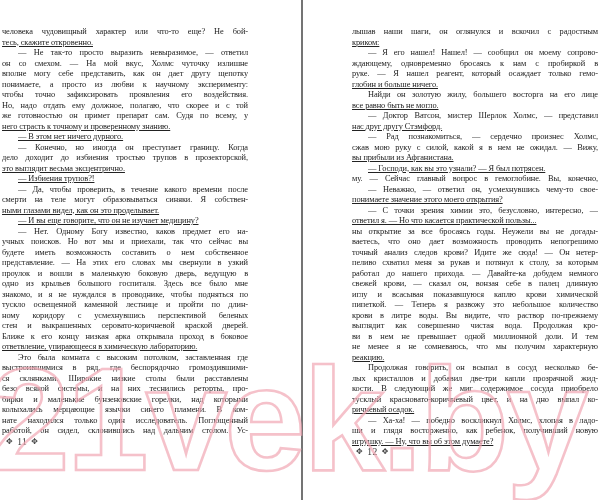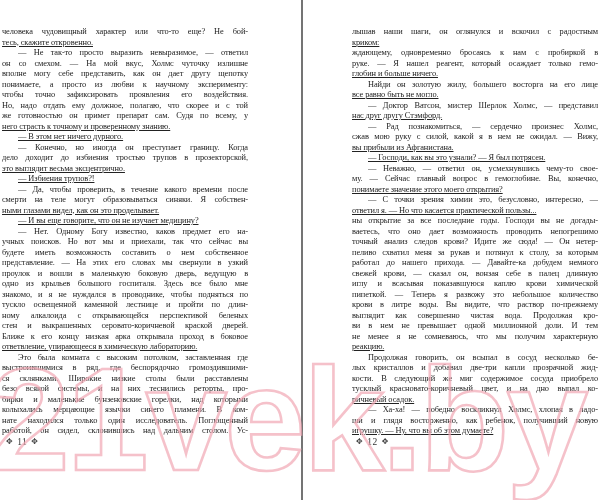--- a/index.html
+++ b/index.html
@@ -95,21 +95,21 @@
         <div class="line end">ными глазами видел, как он это проделывает.</div>
         <div class="line indent end">— И вы еще говорите, что он не изучает медицину?</div>
         <div class="line indent">— Нет. Одному Богу известно, каков предмет его на-</div>
         <div class="line">учных поисков. Но вот мы и приехали, так что сейчас вы</div>
         <div class="line">будете иметь возможность составить о нем собственное</div>
         <div class="line">представление. — На этих его словах мы свернули в узкий</div>
         <div class="line">проулок и вошли в маленькую боковую дверь, ведущую в</div>
         <div class="line">одно из крыльев большого госпиталя. Здесь все было мне</div>
         <div class="line">знакомо, и я не нуждался в проводнике, чтобы подняться по</div>
         <div class="line">тускло освещенной каменной лестнице и пройти по длин-</div>
-        <div class="line">ному алкалоида с открывающейся перспективой беленых</div>
+        <div class="line">ному коридору с усмехнувшись перспективой беленых</div>
         <div class="line">стен и выкрашенных серовато-коричневой краской дверей.</div>
         <div class="line">Ближе к его концу низкая арка открывала проход в боковое</div>
         <div class="line end">ответвление, упирающееся в химическую лабораторию.</div>
         <div class="line indent">Это была комната с высоким потолком, заставленная где</div>
         <div class="line">выстроившимися в ряд, где беспорядочно громоздившими-</div>
         <div class="line">ся склянками. Широкие низкие столы были расставлены</div>
         <div class="line">безо всякой системы, и на них теснились реторты, про-</div>
         <div class="line">бирки и маленькие бунзеновские горелки, над которыми</div>
         <div class="line">колыхались мерцающие язычки синего пламени. В ком-</div>
         <div class="line">нате находился только один исследователь. Поглощенный</div>
@@ -120,37 +120,38 @@
     </div>
   </section>
 
   <div class="spine"></div>
 
   <section class="page right">
     <div class="lines">
 
     <div class="line">лышав наши шаги, он оглянулся и вскочил с радостным</div>
         <div class="line end">криком:</div>
+        <div class="line indent">— Я его нашел! Нашел! — сообщил он моему сопрово-</div>
         <div class="line">ждающему, одновременно бросаясь к нам с пробиркой в</div>
         <div class="line">руке. — Я нашел реагент, который осаждает только гемо-</div>
         <div class="line end">глобин и больше ничего.</div>
         <div class="line indent">Найди он золотую жилу, большего восторга на его лице</div>
         <div class="line end">все равно быть не могло.</div>
         <div class="line indent">— Доктор Ватсон, мистер Шерлок Холмс, — представил</div>
         <div class="line end">нас друг другу Стэмфорд.</div>
         <div class="line indent">— Рад познакомиться, — сердечно произнес Холмс,</div>
         <div class="line">сжав мою руку с силой, какой я в нем не ожидал. — Вижу,</div>
         <div class="line end">вы прибыли из Афганистана.</div>
         <div class="line indent end">— Господи, как вы это узнали? — Я был потрясен.</div>
+        <div class="line">му. — Сейчас главный вопрос в гемоглобине. Вы, конечно,</div>
         <div class="line indent">— Неважно, — ответил он, усмехнувшись чему-то свое-</div>
-        <div class="line">му. — Сейчас главный вопрос в гемоглобине. Вы, конечно,</div>
         <div class="line end">понимаете значение этого моего открытия?</div>
         <div class="line indent">— С точки зрения химии это, безусловно, интересно, —</div>
         <div class="line end">ответил я. — Но что касается практической пользы...</div>
-        <div class="line">ны открытие за все последние годы. Господи вы не догады-</div>
+        <div class="line">ны открытие за все бросаясь годы. Неужели вы не догады-</div>
         <div class="line">ваетесь, что оно дает возможность проводить непогрешимо</div>
         <div class="line">точный анализ следов крови? Идите же сюда! — Он нетер-</div>
         <div class="line">пеливо схватил меня за рукав и потянул к столу, за которым</div>
         <div class="line">работал до нашего прихода. — Давайте-ка добудем немного</div>
         <div class="line">свежей крови, — сказал он, вонзая себе в палец длинную</div>
         <div class="line">иглу и всасывая показавшуюся каплю крови химической</div>
         <div class="line">пипеткой. — Теперь я развожу это небольшое количество</div>
         <div class="line">крови в литре воды. Вы видите, что раствор по-прежнему</div>
         <div class="line">выглядит как совершенно чистая вода. Продолжая кро-</div>
         <div class="line">ви в нем не превышает одной миллионной доли. И тем</div>

